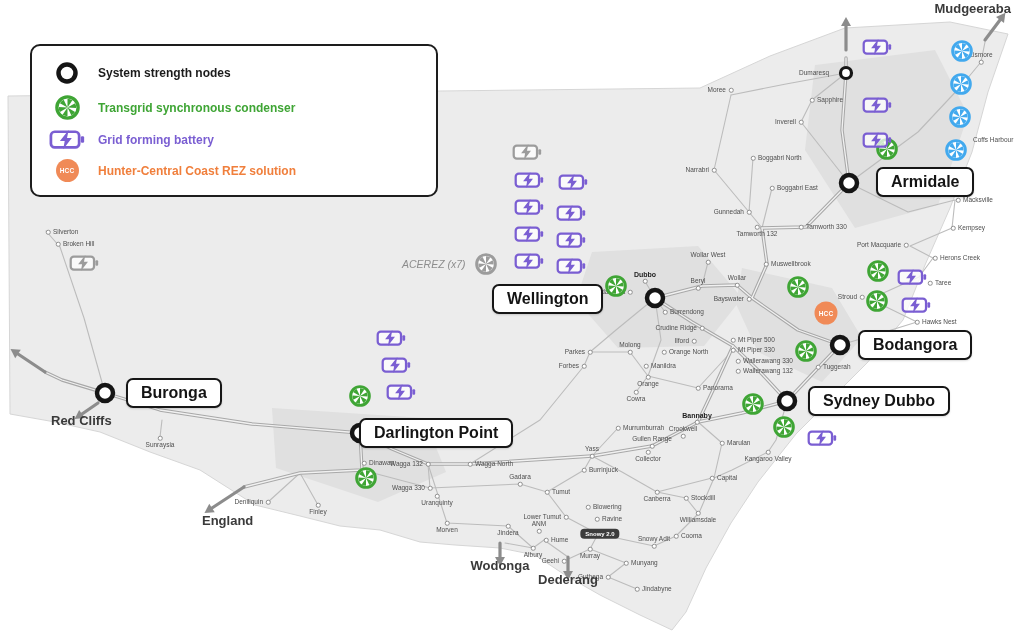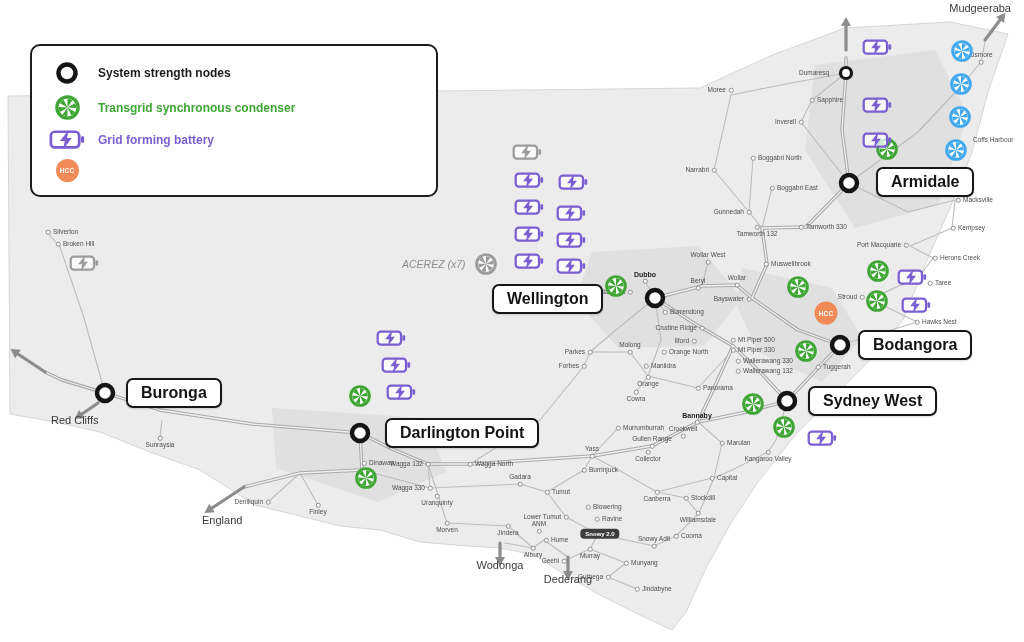--- a/index.html
+++ b/index.html
@@ -6,21 +6,21 @@
   html,body{background:#fff}
   body{font-family:"Liberation Sans",sans-serif}
   .stage{position:relative;width:1024px;height:642px;background:#ffffff;overflow:hidden}
   #basemap{position:absolute;left:0;top:0;z-index:1}
   #towns-layer,#icons-layer,#labels-layer{position:absolute;inset:0;z-index:3;pointer-events:none}
   #icons-layer{z-index:5}
   #labels-layer{z-index:7}
   .town-dot{position:absolute;width:4.5px;height:4.5px;border:1px solid #8f8f8f;background:#fff;border-radius:50%;transform:translate(-50%,-50%)}
   .town{position:absolute;font-size:6.5px;line-height:1.05;color:#4e4e4e;white-space:nowrap}
   .town.em{font-weight:bold;color:#222;font-size:7px}
-  .town.edge{font-weight:normal;color:#3a3a3a;font-size:11px}
+  .town.edge{font-weight:bold;color:#3a3a3a;font-size:13px}
   .town.badge{background:#3c3c3c;color:#fff;padding:2px 5px;border-radius:4px;font-weight:bold;font-size:6px}
   .icon{position:absolute;transform:translate(-50%,-50%);line-height:0}
   .hcc{width:23px;height:23px;border-radius:50%;background:#f08a57;color:#fff;font-weight:bold;font-size:6.5px;display:flex;align-items:center;justify-content:center;letter-spacing:.2px}
   .map-pin{position:absolute;transform:translate(-50%,-50%)}
   .node-label{position:absolute;background:#fff;border:2.5px solid #161616;border-radius:7px;padding:4px 13px;font-size:16px;font-weight:bold;color:#141414;white-space:nowrap;box-shadow:0 1px 2px rgba(0,0,0,.15)}
   .acerez{position:absolute;z-index:4;font-size:10.5px;font-style:italic;color:#8d8d8d;white-space:nowrap}
   .legend{position:absolute;left:30px;top:44px;width:408px;z-index:10;background:#fff;border:2.5px solid #1d1d1d;border-radius:10px;padding:13px 16px;display:flex;flex-direction:column;gap:8px}
   .lg-row{display:flex;align-items:center;gap:12px}
   .lg-ic{width:38px;display:flex;justify-content:center;align-items:center;line-height:0;flex:0 0 38px}
   .lg-tx{font-size:12px;font-weight:bold;color:#1b1b1b;white-space:nowrap}
@@ -543,23 +543,23 @@
           <circle cx="13.5" cy="13.5" r="8" fill="#fff" stroke="#151515" stroke-width="4.5"></circle>
         </svg></div>
       <div class="icon" style="left: 787px; top: 401px;"><svg width="27" height="27" viewBox="0 0 27 27">
           <circle cx="13.5" cy="13.5" r="8" fill="#fff" stroke="#151515" stroke-width="4.5"></circle>
         </svg></div>
     </div>
   <div id="labels-layer">
       <div class="node-label" style="left: 876px; top: 167px; text-align: right;">Armidale</div>
       <div class="node-label" style="left: 492px; top: 284px;">Wellington</div>
       <div class="node-label" style="left: 126px; top: 378px;">Buronga</div>
-      <div class="node-label" style="left: 385px; top: 418px;">Darlington Point</div>
+      <div class="node-label" style="left: 359px; top: 418px;">Darlington Point</div>
       <div class="node-label" style="left: 858px; top: 330px;">Bodangora</div>
-      <div class="node-label" style="left: 808px; top: 386px;">Sydney West</div>
+      <div class="node-label" style="left: 808px; top: 386px;">Sydney Dubbo</div>
     </div>
   <div class="acerez" id="acerez" style="left: 402px; top: 258px;">ACEREZ (x7)</div>
 
   <div class="legend">
     <div class="lg-row">
       <span class="lg-ic">
           <svg width="28" height="28" viewBox="0 0 28 28">
             <circle cx="14" cy="14" r="8.5" fill="#fff" stroke="#151515" stroke-width="4.5"></circle>
           </svg>
         </span>
@@ -586,15 +586,16 @@
             <rect x="30.2" y="7.8" width="3.2" height="6.4" rx="1.2" fill="#7a5ed2"></rect>
             <path d="M18.6 1.8 L10.2 12.4 h4.6 L13.4 20.4 L21.6 9.6 h-4.6 Z" fill="#7a5ed2"></path>
           </svg>
         </span>
       <span class="lg-tx" style="color: rgb(122, 94, 210);">Grid forming battery</span>
     </div>
     <div class="lg-row">
       <span class="lg-ic">
           <span class="hcc">HCC</span>
         </span>
+      <span class="lg-tx" style="color: rgb(240, 127, 60);">Hunter-Central Coast REZ solution</span>
     </div>
   </div>
 </div>
 
 </body></html>

